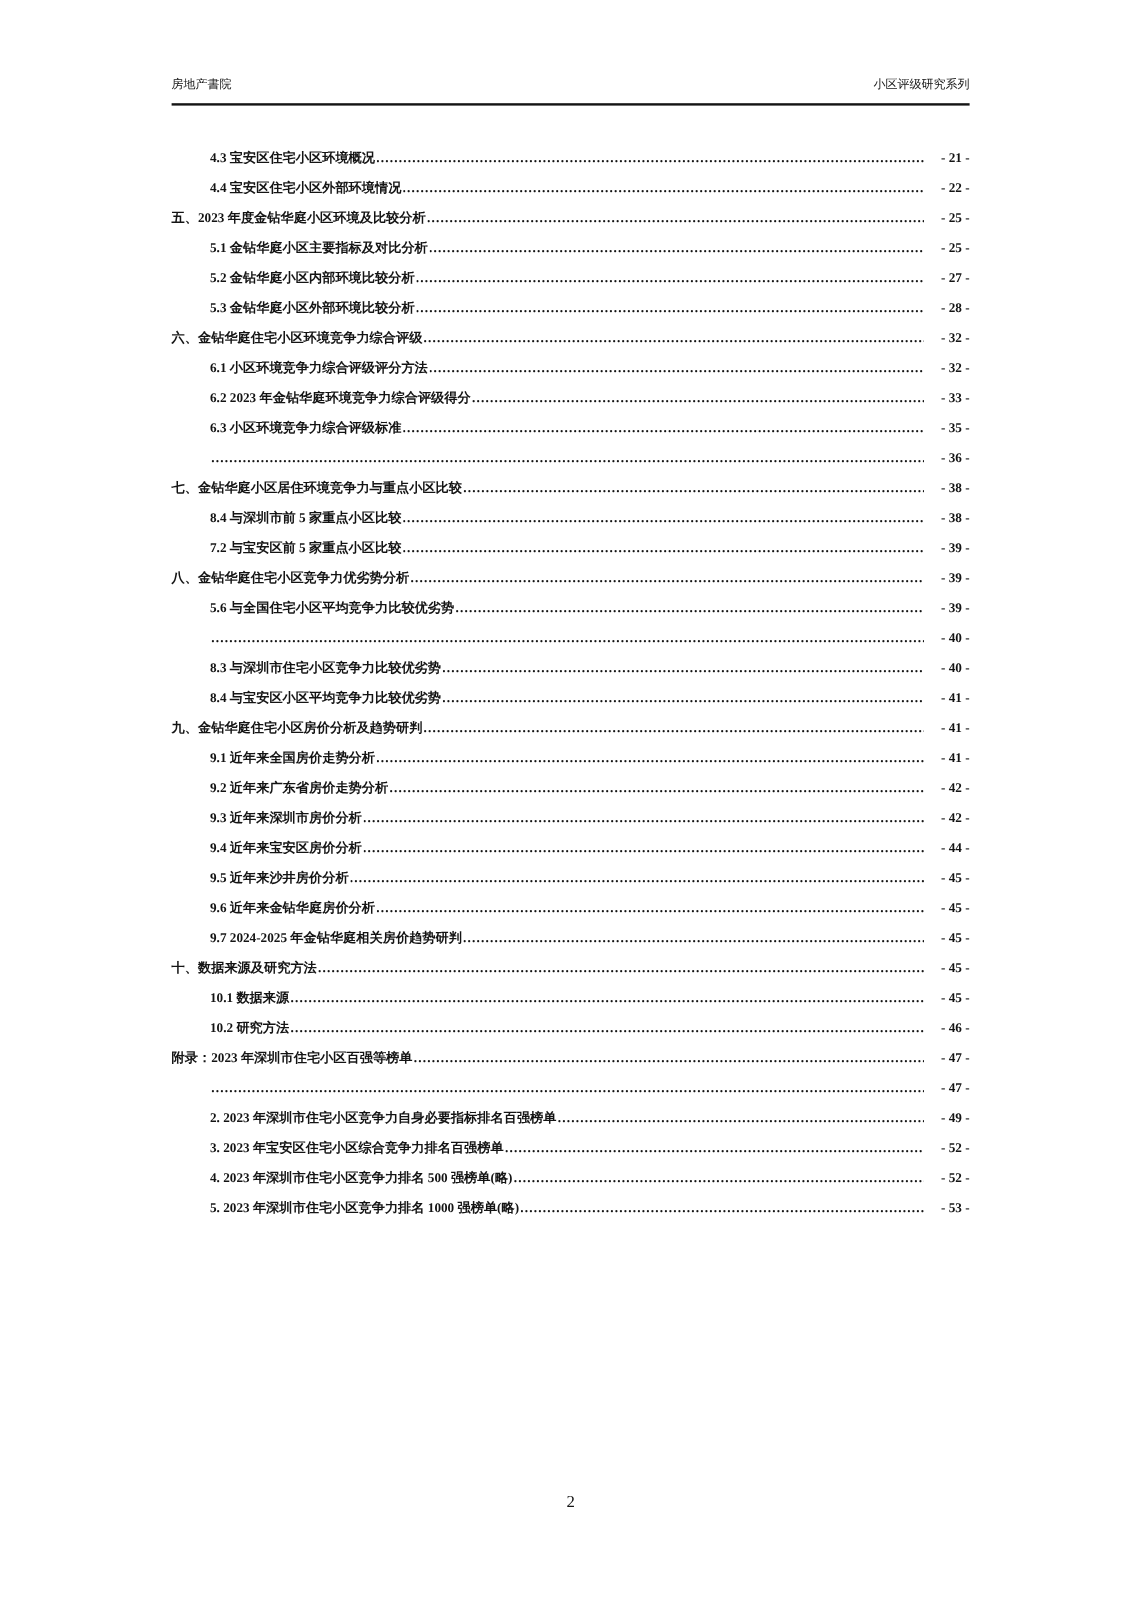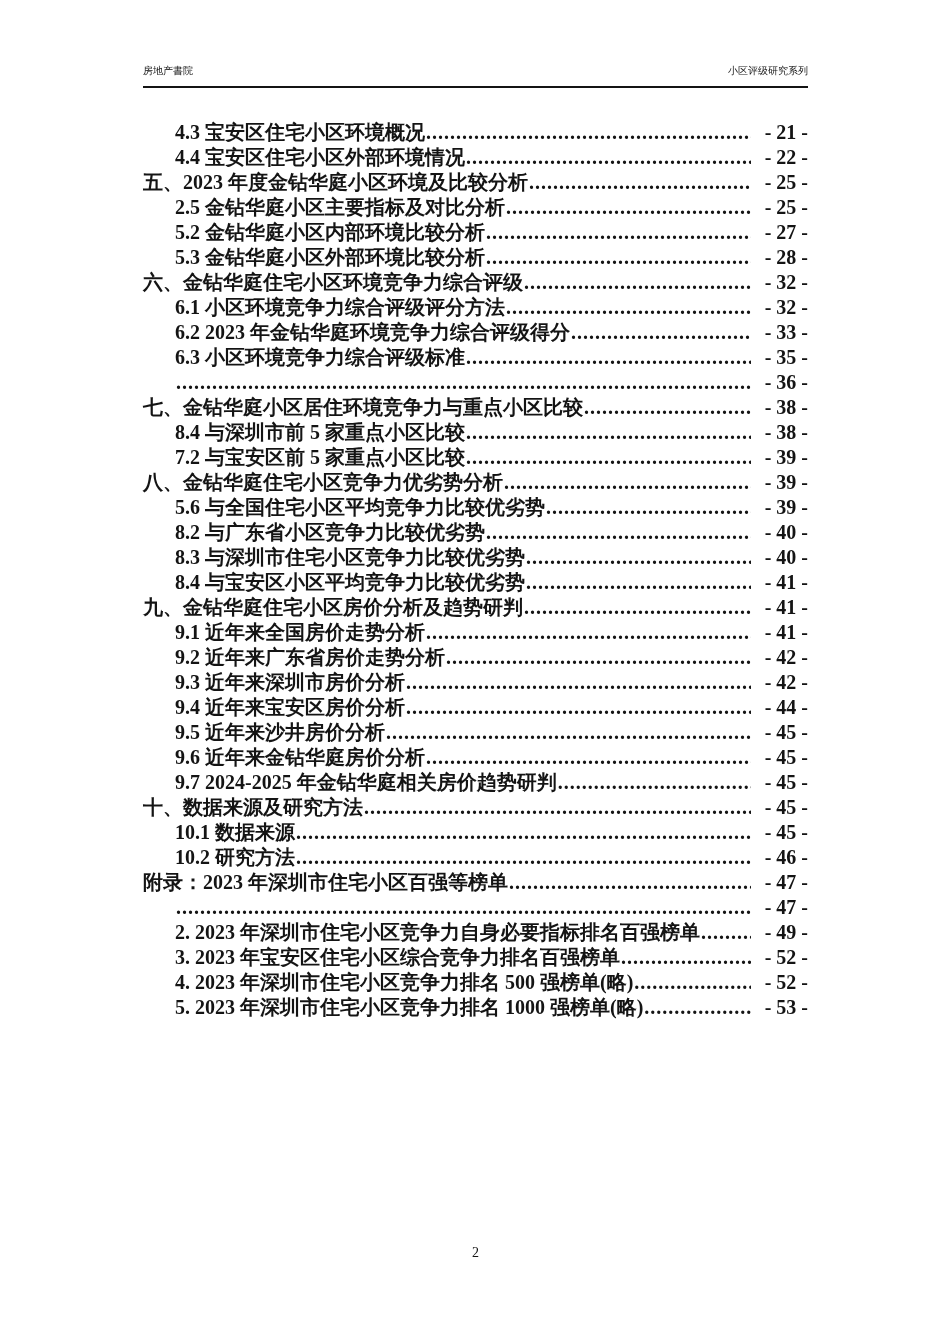--- a/index.html
+++ b/index.html
@@ -36,21 +36,21 @@
     position: absolute;
     top: 120px;
     left: 143px;
     width: 665px;
   }
   .toc-row {
     display: flex;
     align-items: baseline;
     height: 25px;
     line-height: 25px;
-    font-size: 20px;
+    font-size: 11px;
     font-weight: 600;
     white-space: pre;
     cursor: pointer;
   }
   .toc-row.sub { padding-left: 32px; }
   .toc-title { flex: 0 0 auto; }
   .toc-dots {
     flex: 1 1 0;
     min-width: 8px;
     overflow: hidden;
@@ -89,21 +89,21 @@
     <span class="toc-title">4.4 宝安区住宅小区外部环境情况</span>
     <span class="toc-dots">............................................................................................................................................................................................................................................................................................................</span>
     <span class="toc-page">- 22 -</span>
   </div>
       <div class="toc-row">
     <span class="toc-title">五、2023 年度金钻华庭小区环境及比较分析</span>
     <span class="toc-dots">............................................................................................................................................................................................................................................................................................................</span>
     <span class="toc-page">- 25 -</span>
   </div>
       <div class="toc-row sub">
-    <span class="toc-title">2.5 金钻华庭小区主要指标及对比分析</span>
+    <span class="toc-title">5.1 金钻华庭小区主要指标及对比分析</span>
     <span class="toc-dots">............................................................................................................................................................................................................................................................................................................</span>
     <span class="toc-page">- 25 -</span>
   </div>
       <div class="toc-row sub">
     <span class="toc-title">5.2 金钻华庭小区内部环境比较分析</span>
     <span class="toc-dots">............................................................................................................................................................................................................................................................................................................</span>
     <span class="toc-page">- 27 -</span>
   </div>
       <div class="toc-row sub">
     <span class="toc-title">5.3 金钻华庭小区外部环境比较分析</span>
@@ -153,21 +153,20 @@
     <span class="toc-title">八、金钻华庭住宅小区竞争力优劣势分析</span>
     <span class="toc-dots">............................................................................................................................................................................................................................................................................................................</span>
     <span class="toc-page">- 39 -</span>
   </div>
       <div class="toc-row sub">
     <span class="toc-title">5.6 与全国住宅小区平均竞争力比较优劣势</span>
     <span class="toc-dots">............................................................................................................................................................................................................................................................................................................</span>
     <span class="toc-page">- 39 -</span>
   </div>
       <div class="toc-row sub">
-    <span class="toc-title">8.2 与广东省小区竞争力比较优劣势</span>
     <span class="toc-dots">............................................................................................................................................................................................................................................................................................................</span>
     <span class="toc-page">- 40 -</span>
   </div>
       <div class="toc-row sub">
     <span class="toc-title">8.3 与深圳市住宅小区竞争力比较优劣势</span>
     <span class="toc-dots">............................................................................................................................................................................................................................................................................................................</span>
     <span class="toc-page">- 40 -</span>
   </div>
       <div class="toc-row sub">
     <span class="toc-title">8.4 与宝安区小区平均竞争力比较优劣势</span>

